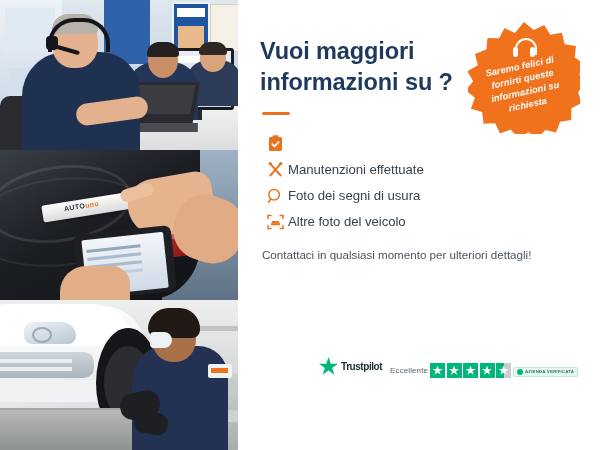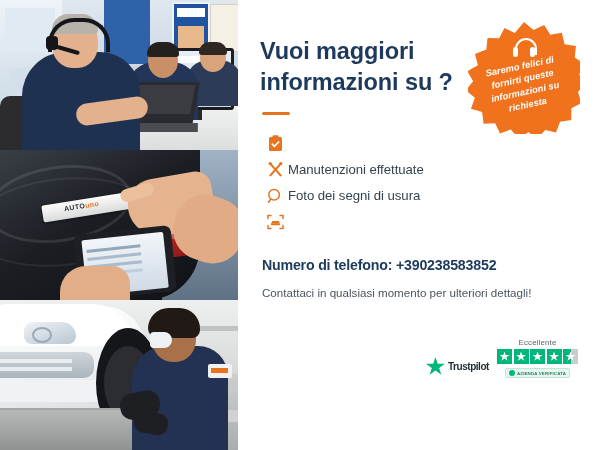--- a/index.html
+++ b/index.html
@@ -139,21 +139,21 @@
   
   .phone-line{margin:22px 0 0 2px;font-size:14.2px;font-weight:700;color:#1d3a5c;letter-spacing:-.2px;}
   .phone-line .num{color:#1d3a5c;}
   .sub{margin:11px 0 0 2px;font-size:11.6px;line-height:1.62;color:#4a5561;max-width:320px;}
 
   
   .trust{position:absolute;right:8px;bottom:38px;display:flex;align-items:flex-end;gap:8px;}
   .tp-logo{display:flex;align-items:center;gap:3px;padding-bottom:2px;}
   .tp-star-big{width:19px;height:19px;background:#00b67a;clip-path:polygon(50% 0%,61.8% 35.5%,100% 35.5%,69% 57.5%,80.9% 93%,50% 71%,19.1% 93%,31% 57.5%,0% 35.5%,38.2% 35.5%);}
   .tp-word{font-size:10px;font-weight:700;color:#1c2b33;letter-spacing:-.45px;}
-  .tp-right{display:flex;flex-direction:column;align-items:center;gap:2px;}
+  .tp-right{display:flex;flex-direction:row;align-items:center;gap:2px;}
   .tp-rating{font-size:8px;color:#5a6670;letter-spacing:.1px;}
   .tp-stars{display:flex;gap:1.5px;}
   .tp-box{width:15px;height:15px;background:#00b67a;display:flex;align-items:center;justify-content:center;}
   .tp-box.half{background:linear-gradient(90deg,#00b67a 52%,#c9cdd0 52%);}
   .tp-box i{width:10px;height:10px;background:#fff;display:block;clip-path:polygon(50% 0%,61.8% 35.5%,100% 35.5%,69% 57.5%,80.9% 93%,50% 71%,19.1% 93%,31% 57.5%,0% 35.5%,38.2% 35.5%);}
   .tp-verified{margin-top:2px;display:flex;align-items:center;gap:2px;background:#e8f6f0;border:1px solid #bfe6d7;border-radius:2px;padding:1px 3px;}
   .tp-verified .chk{width:6px;height:6px;border-radius:50%;background:#00b67a;flex:0 0 6px;}
   .tp-verified span{font-size:4.4px;font-weight:700;color:#2e7d62;letter-spacing:.15px;white-space:nowrap;}
 </style>
 </head>
@@ -316,29 +316,26 @@
                 <g stroke="#e8741f" stroke-width="1.5" fill="none" stroke-linecap="round">
                   <path d="M1 4.6V1.6h3"></path>
                   <path d="M13 1.6h3v3"></path>
                   <path d="M16 11.4v3h-3"></path>
                   <path d="M4 14.4H1v-3"></path>
                 </g>
                 <path d="M4.2 9.6h8.6l-1-2.6H5.2z" fill="#e8741f"></path>
                 <rect x="3.8" y="9.3" width="9.4" height="1.9" rx=".8" fill="#e8741f"></rect>
               </svg>
           </span>
+          <span class="fi-label">Altre foto del veicolo</span>
         </li>
 
 
       </ul>
 
-      <div class="phone-line">
-        <span>Numero di telefono:</span>
-        <span class="num">+390238583852</span>
-      </div>
 
       <div class="sub">
         <span>Contattaci in qualsiasi momento per ulteriori dettagli!</span><br>
       </div>
 
       <div class="trust">
         <div class="tp-logo">
           <span class="tp-star-big"></span>
           <span class="tp-word">Trustpilot</span>
         </div>

